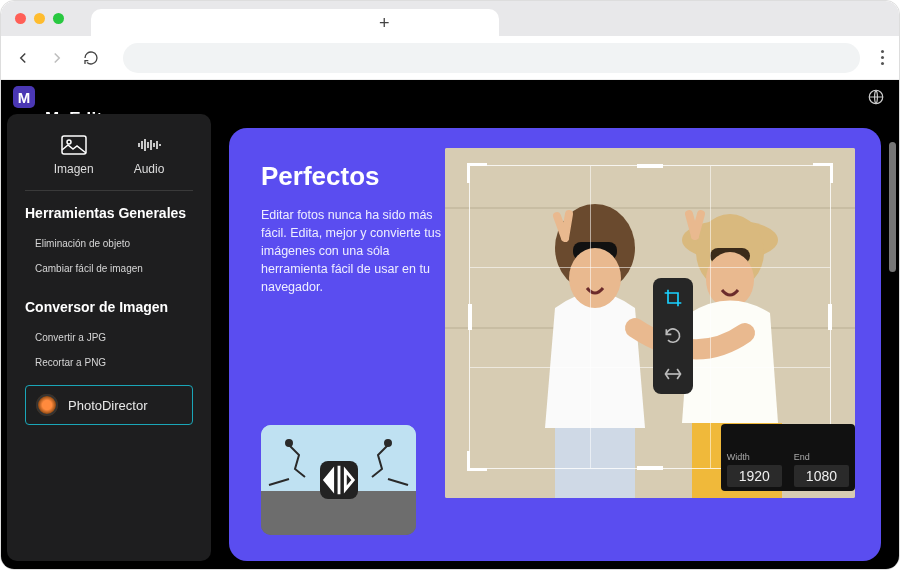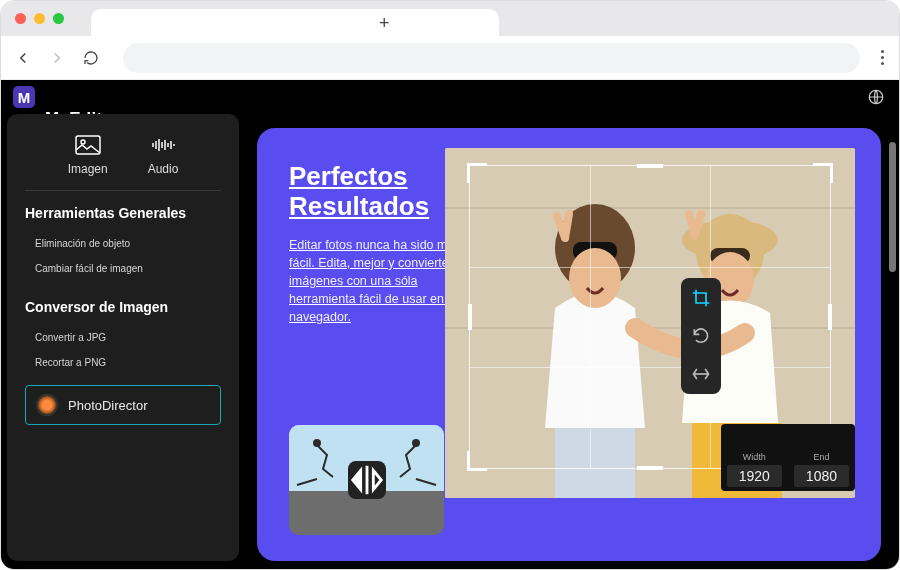--- a/index.html
+++ b/index.html
@@ -23,32 +23,32 @@
   .app { height:491px; background:#000; color:#fff; display:flex; flex-direction:column;}
   .app-header { height:34px; display:flex; align-items:center; padding:0 12px; gap:10px;}
   .logo { width:22px; height:22px; background:#4a37b4; border-radius:5px; display:flex; align-items:center; justify-content:center; font-weight:bold; font-size:15px; color:#fff;}
   .brand { font-size:17px; font-weight:700; letter-spacing:.3px;margin-top:43px;}
   .spacer { flex:1;}
   .globe { width:22px; height:22px; display:flex; align-items:center; justify-content:center; color:#ccc;}
 
   .app-body { flex:1; display:flex; overflow:hidden;}
 
   
-  .sidebar { width:232px; background:#1e1e1f; border-radius:10px; margin:0 0 10px 6px; padding:12px 18px; color:#e8e8e8; font-size:13px; overflow:hidden;}
+  .sidebar { width:204px; background:#1e1e1f; border-radius:10px; margin:0 0 10px 6px; padding:12px 18px; color:#e8e8e8; font-size:13px; overflow:hidden;}
   .media { display:flex; gap:40px; justify-content:center; padding:8px 0 14px; border-bottom:1px solid #3a3a3a; margin-bottom:14px;}
   .media-item { text-align:center; font-size:12px; color:#ddd;}
   .media-item .micon { height:22px; display:flex; align-items:center; justify-content:center; margin-bottom:6px;}
   .section-title { font-weight:700; font-size:14px; margin:8px 0 10px; color:#fff;}
   .tool { display:block; padding:7px 4px 7px 10px; font-size:10px; color:#d6d6d6; cursor:pointer;}
   .promo-line { font-size:12px; color:#ddd; margin-top:16px;}
   .pd-btn { margin-top:10px; border:1px solid #1aa6b7; border-radius:4px; display:flex; align-items:center; padding:8px 10px; gap:10px; cursor:pointer;}
   .pd-ico { width:22px; height:22px; border-radius:50%; background:radial-gradient(circle at 50% 50%, #ff8a3d 30%, #5a2b00 70%); box-shadow:inset 0 0 0 2px #333; }
 
   
-  .main { flex:1; position:relative; padding:14px 18px 10px 18px; overflow:hidden;text-decoration:underline;}
+  .main { flex:1; position:relative; padding:14px 18px 10px 18px; overflow:hidden;}
   .canvas { width:100%; height:100%; background:#5a4df0; border-radius:18px; position:relative; overflow:hidden; padding:34px 32px;}
   .canvas h1 { font-size:26px; font-weight:700; line-height:1.15; margin-bottom:14px;}
   .canvas p { font-size:12.5px; line-height:1.45; max-width:190px; color:#eef;}
   .thumb { position:absolute; left:32px; bottom:26px; width:155px; height:110px; border-radius:10px; overflow:hidden; background:linear-gradient(#b6dcf4, #d6eaf6 55%, #7a7a7a 56%, #666);}
   .thumb svg { width:100%; height:100%; }
   .thumb .flip { position:absolute; left:50%; top:50%; transform:translate(-50%,-50%); width:38px; height:38px; background:#222; border-radius:8px; display:flex; align-items:center; justify-content:center;}
 
   
   .photo-wrap { position:absolute; top:20px; right:26px; width:410px; height:350px; background:#d5c9b0; border-radius:2px; overflow:hidden;}
   .photo-wrap svg.people { width:100%; height:100%; display:block; }
@@ -67,21 +67,21 @@
   .edge.t,.edge.b{left:50%;transform:translateX(-50%);width:26px;height:4px;}
   .edge.t{top:-2px;} .edge.b{bottom:-2px;}
   .edge.l,.edge.r{top:50%;transform:translateY(-50%);width:4px;height:26px;}
   .edge.l{left:-2px;} .edge.r{right:-2px;}
 
   .float-tools { position:absolute; top:150px; left:424px; width:40px; background:#262626; border-radius:8px; padding:8px 0; display:flex; flex-direction:column; gap:14px; align-items:center;}
   .ft { width:24px; height:24px; display:flex; align-items:center; justify-content:center; color:#bbb;}
   .ft.active { color:#1ad1ff;}
 
   .dims { position:absolute; right:26px; bottom:70px; background:#111; border-radius:4px; padding:4px 6px; display:flex; gap:12px; z-index:3;}
-  .dims .col { font-size:9px; color:#aaa; text-align:center;margin-top:24px;}
+  .dims .col { font-size:9px; color:#aaa; text-align:left;margin-top:24px;}
   .dims .col .val { color:#eee; font-size:14px; background:#2a2a2a; padding:3px 12px; margin-top:3px; border-radius:2px;}
 
   .scrollbar{ position:absolute; top:28px; right:3px; width:7px; height:130px; background:#777; border-radius:4px;}
 </style>
 </head>
 <body>
 
 <div class="chrome-top">
   <div class="dots">
     <div class="dot r"></div>
@@ -164,21 +164,20 @@
       <div class="pd-btn">
         <div class="pd-ico"></div>
         <span>PhotoDirector</span>
       </div>
     </div>
 
     <div class="main">
       <div class="canvas">
         <h1>
           <span>Perfectos</span><br>
-          <span>Resultados</span>
         </h1>
         <p>Editar fotos nunca ha sido más fácil. Edita, mejor y convierte tus imágenes con una sóla herramienta fácil de usar en tu navegador.</p>
 
         <div class="thumb">
           <svg viewBox="0 0 155 110">
             <rect width="155" height="66" fill="#bfe1f2"></rect>
             <rect y="66" width="155" height="44" fill="#6d6d6d"></rect>
 
             <g stroke="#2a2a2a" stroke-width="2" fill="none">
               <path d="M28 20 l10 10 l-4 14 l10 8"></path>

